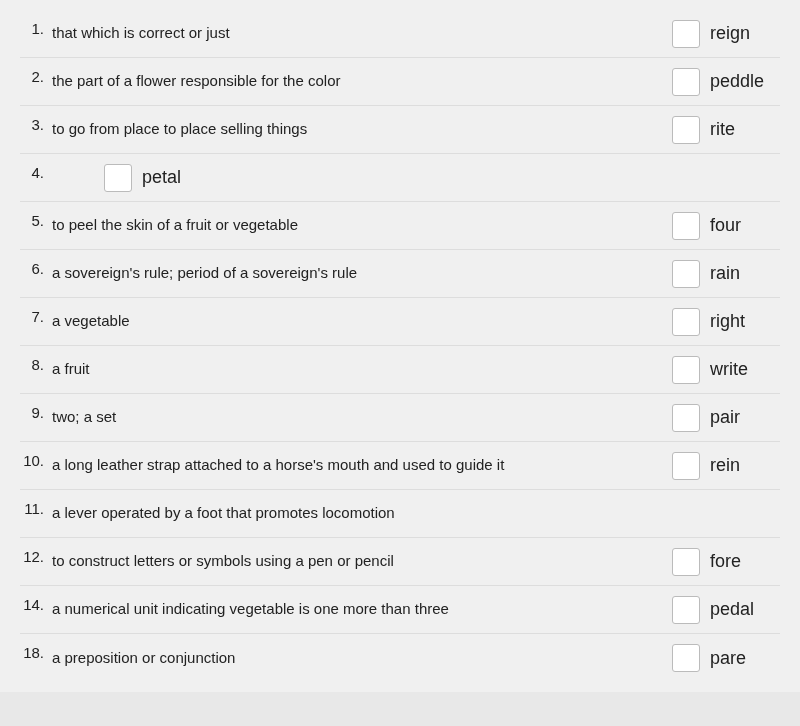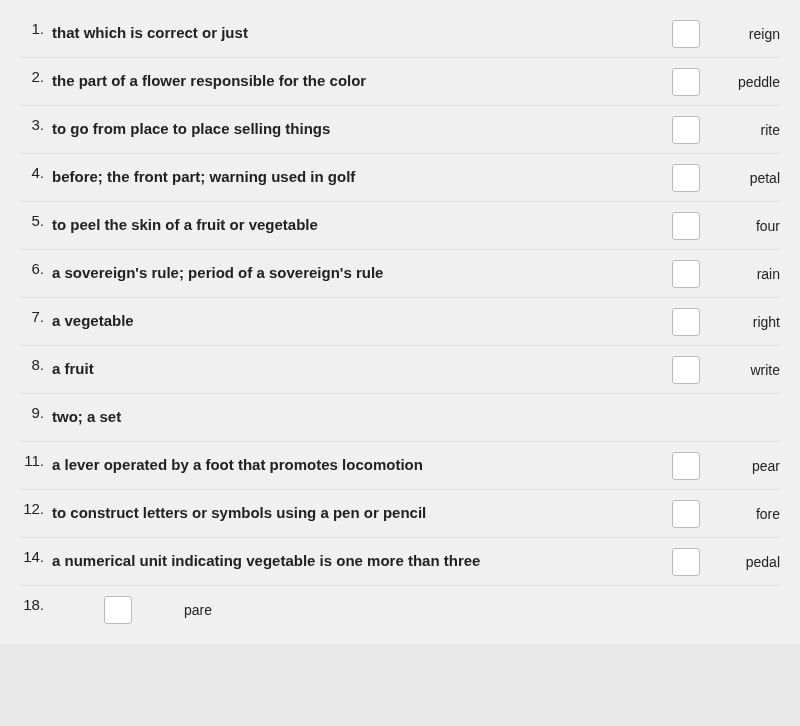--- a/index.html
+++ b/index.html
@@ -31,42 +31,40 @@
       font-weight: normal;
       text-align: right;
       padding-right: 8px;
       align-self: flex-start;
       padding-top: 2px;
     }
     .definition {
       flex: 1;
       padding-right: 16px;
       line-height: 1.5;
-      font-weight: bold;
     }
     .answer-area {
       display: flex;
       align-items: center;
       min-width: 160px;
       justify-content: flex-end;
     }
     .checkbox {
       width: 28px;
       height: 28px;
       background: #fff;
       border: 1px solid #bbb;
       border-radius: 3px;
       margin-right: 10px;
       flex-shrink: 0;
     }
     .word {
       width: 70px;
-      font-size: 14px;
+      font-size: 18px;
       color: #222;
-      text-align: right;
     }
   </style>
 </head>
 <body>
 
 <div class="container">
 <div class="row">
       <div class="num">1.</div>
       <div class="definition">that which is correct or just</div>
       <div class="answer-area">
@@ -85,21 +83,20 @@
     <div class="row">
       <div class="num">3.</div>
       <div class="definition">to go from place to place selling things</div>
       <div class="answer-area">
         <div class="checkbox"></div>
         <div class="word">rite</div>
       </div>
     </div>
     <div class="row">
       <div class="num">4.</div>
-      <div class="definition">before; the front part; warning used in golf</div>
       <div class="answer-area">
         <div class="checkbox"></div>
         <div class="word">petal</div>
       </div>
     </div>
     <div class="row">
       <div class="num">5.</div>
       <div class="definition">to peel the skin of a fruit or vegetable</div>
       <div class="answer-area">
         <div class="checkbox"></div>
@@ -126,45 +123,54 @@
       <div class="num">8.</div>
       <div class="definition">a fruit</div>
       <div class="answer-area">
         <div class="checkbox"></div>
         <div class="word">write</div>
       </div>
     </div>
     <div class="row">
       <div class="num">9.</div>
       <div class="definition">two; a set</div>
+      <div class="answer-area">
+        <div class="checkbox"></div>
+        <div class="word">pair</div>
+      </div>
+    </div>
+    <div class="row">
+      <div class="num">10.</div>
+      <div class="definition">a long leather strap attached to a horse's mouth and used to guide it</div>
+      <div class="answer-area">
+        <div class="checkbox"></div>
+        <div class="word">rein</div>
+      </div>
     </div>
     <div class="row">
       <div class="num">11.</div>
       <div class="definition">a lever operated by a foot that promotes locomotion</div>
-      <div class="answer-area">
-        <div class="checkbox"></div>
-        <div class="word">pear</div>
-      </div>
     </div>
     <div class="row">
       <div class="num">12.</div>
       <div class="definition">to construct letters or symbols using a pen or pencil</div>
       <div class="answer-area">
         <div class="checkbox"></div>
         <div class="word">fore</div>
       </div>
     </div>
     <div class="row">
       <div class="num">14.</div>
       <div class="definition">a numerical unit indicating vegetable is one more than three</div>
       <div class="answer-area">
         <div class="checkbox"></div>
         <div class="word">pedal</div>
       </div>
     </div>
     <div class="row">
       <div class="num">18.</div>
+      <div class="definition">a preposition or conjunction</div>
       <div class="answer-area">
         <div class="checkbox"></div>
         <div class="word">pare</div>
       </div>
     </div>
   </div>
 
 </body></html>

